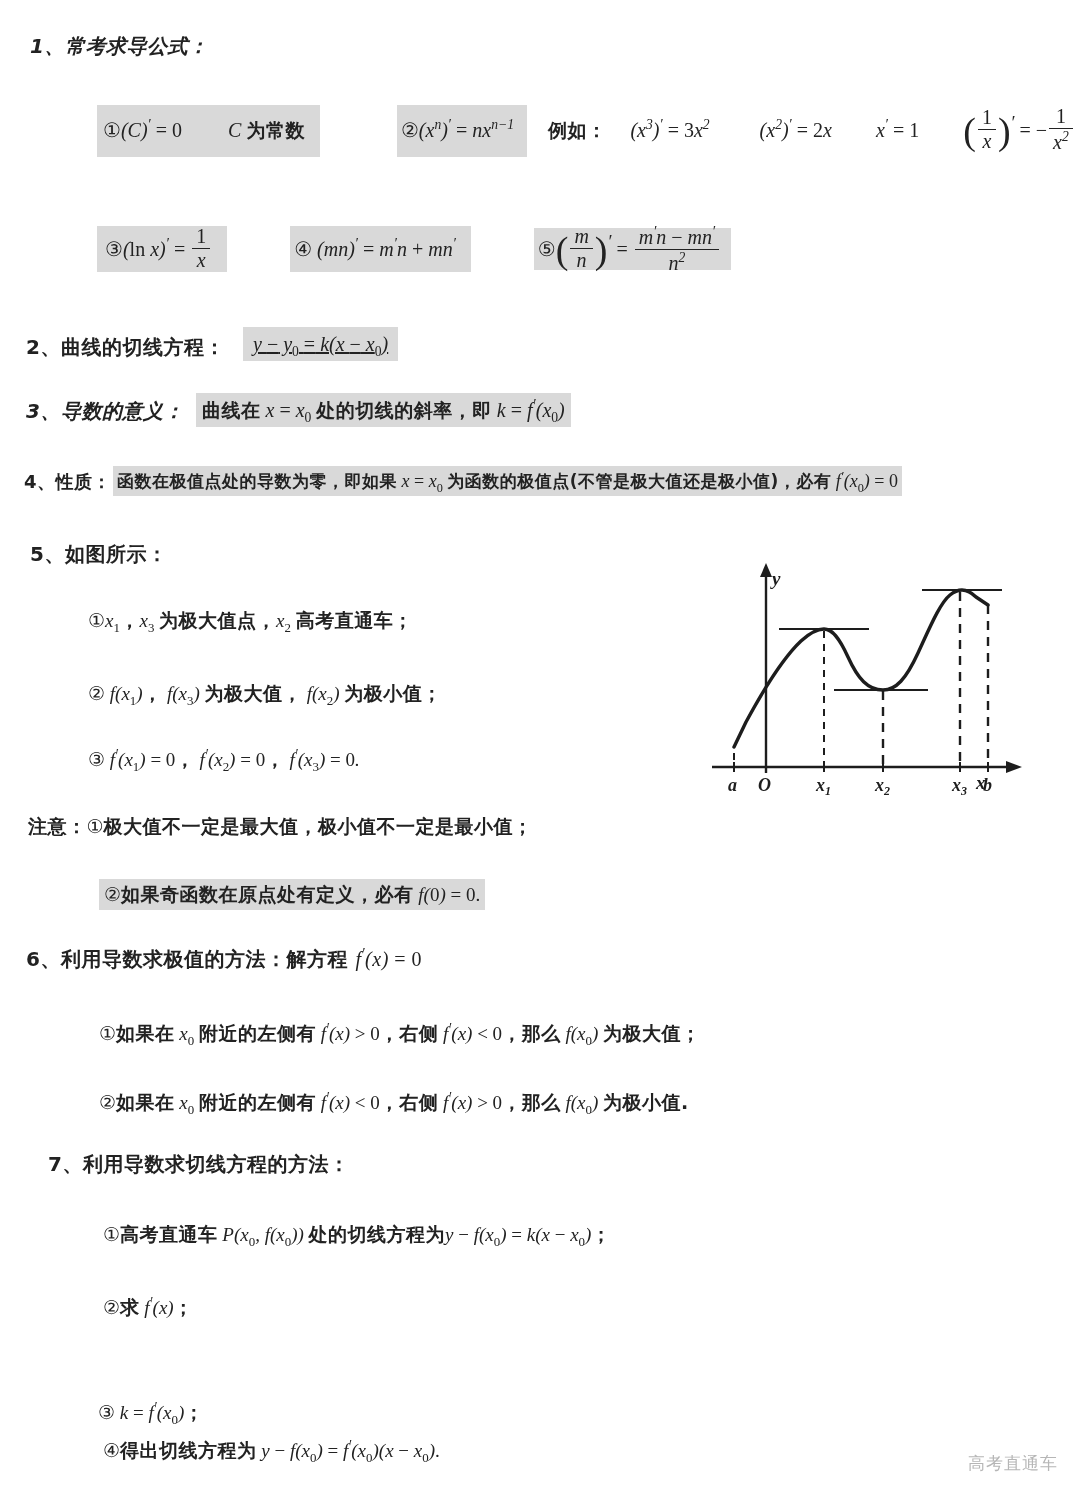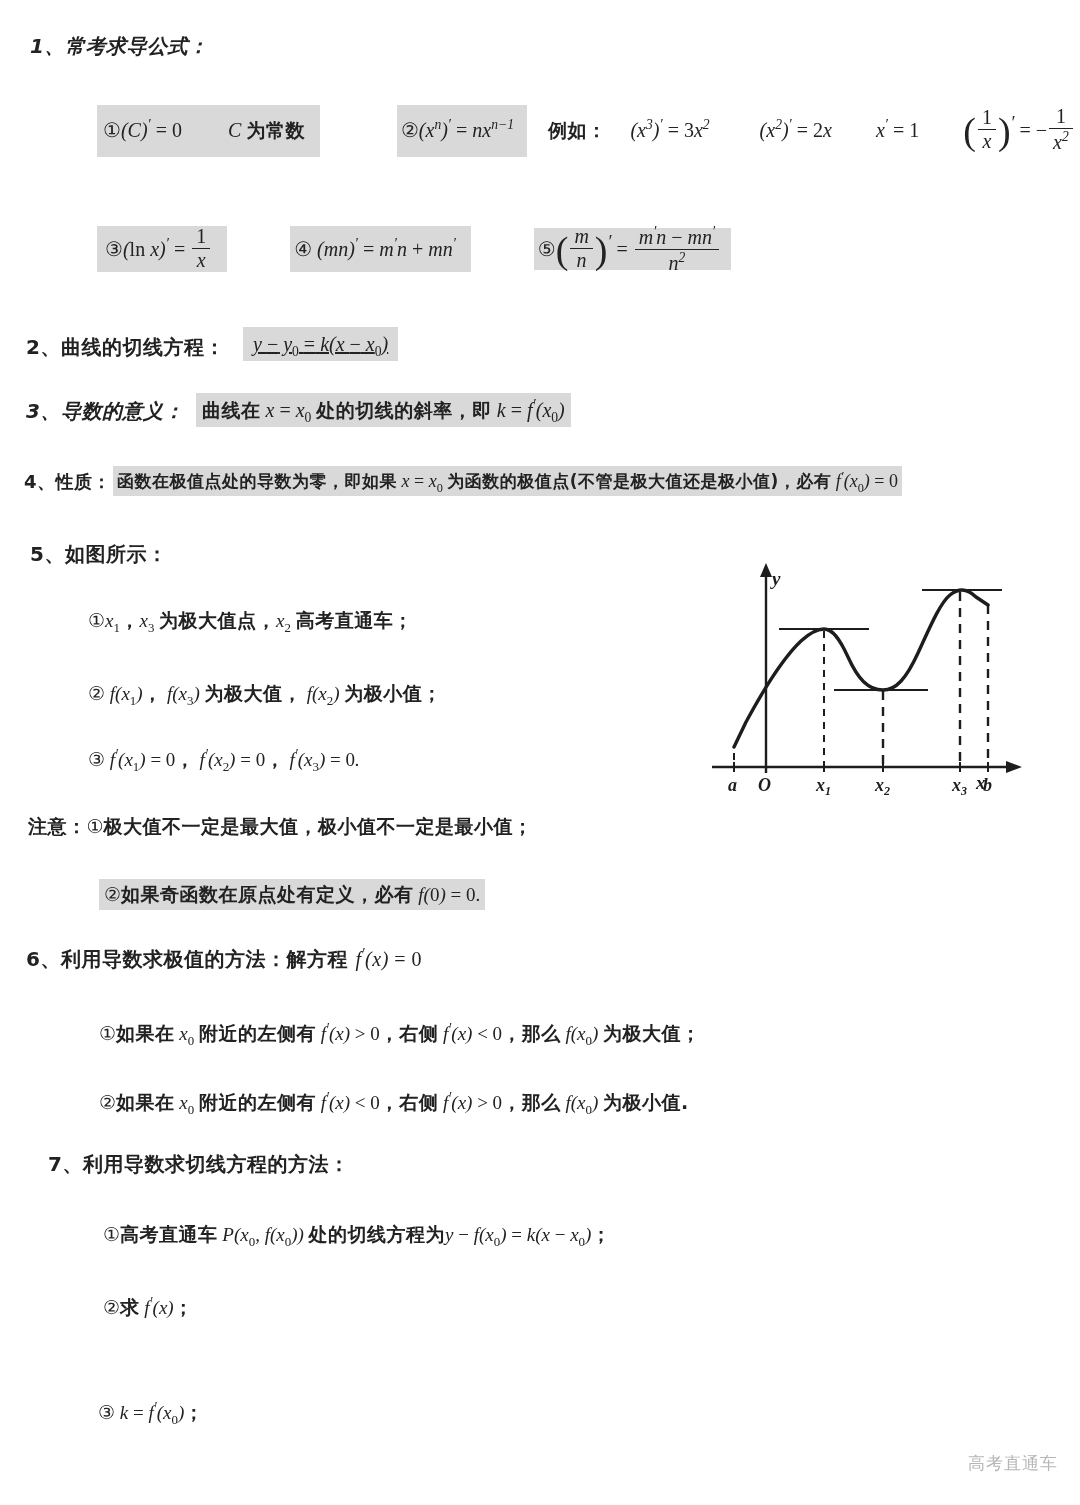--- a/index.html
+++ b/index.html
@@ -313,16 +313,20 @@
   <div class="row body18" style="left:103px; top:1295px;">
     <span class="up">②</span><span class="cn" style="font-size:19px;">求</span>
     <span class="mathtext">f<sup class="pr">′</sup>(x)</span><span class="cn" style="font-size:19px;">；</span>
   </div>
 
   <div class="row body18" style="left:98px; top:1368px;margin-top:32px;">
     <span class="up">③</span>
     <span class="mathtext">k <span class="up">=</span> f<sup class="pr">′</sup>(x<sub class="up">0</sub>)</span><span class="cn" style="font-size:19px;">；</span>
   </div>
 
+  <div class="row body18" style="left:103px; top:1438px;">
+    <span class="up">④</span><span class="cn" style="font-size:19px;">得出切线方程为</span>
+    <span class="mathtext">y <span class="up">−</span> f(x<sub class="up">0</sub>) <span class="up">=</span> f<sup class="pr">′</sup>(x<sub class="up">0</sub>)(x <span class="up">−</span> x<sub class="up">0</sub>)</span><span class="up">.</span>
+  </div>
 
   <div class="watermark">高考直通车</div>
 
 </div>
 
 </body></html>

